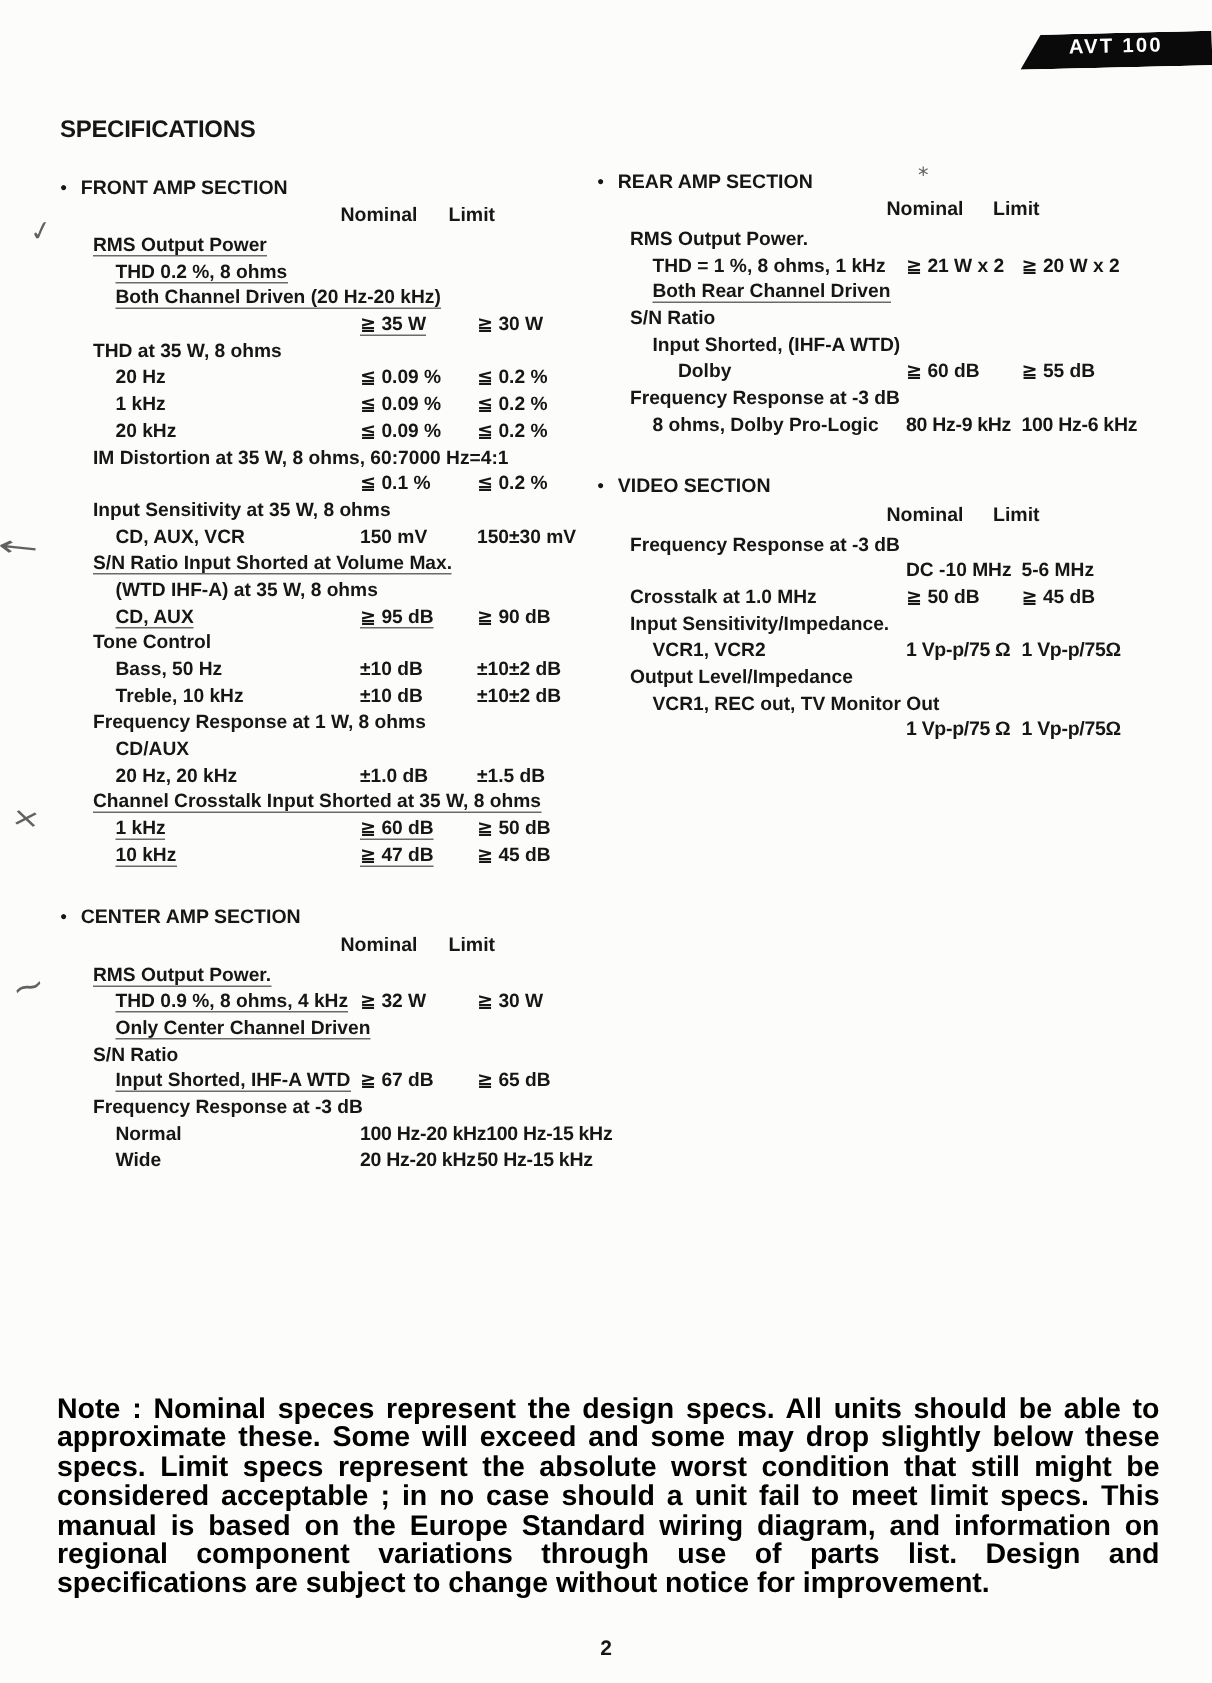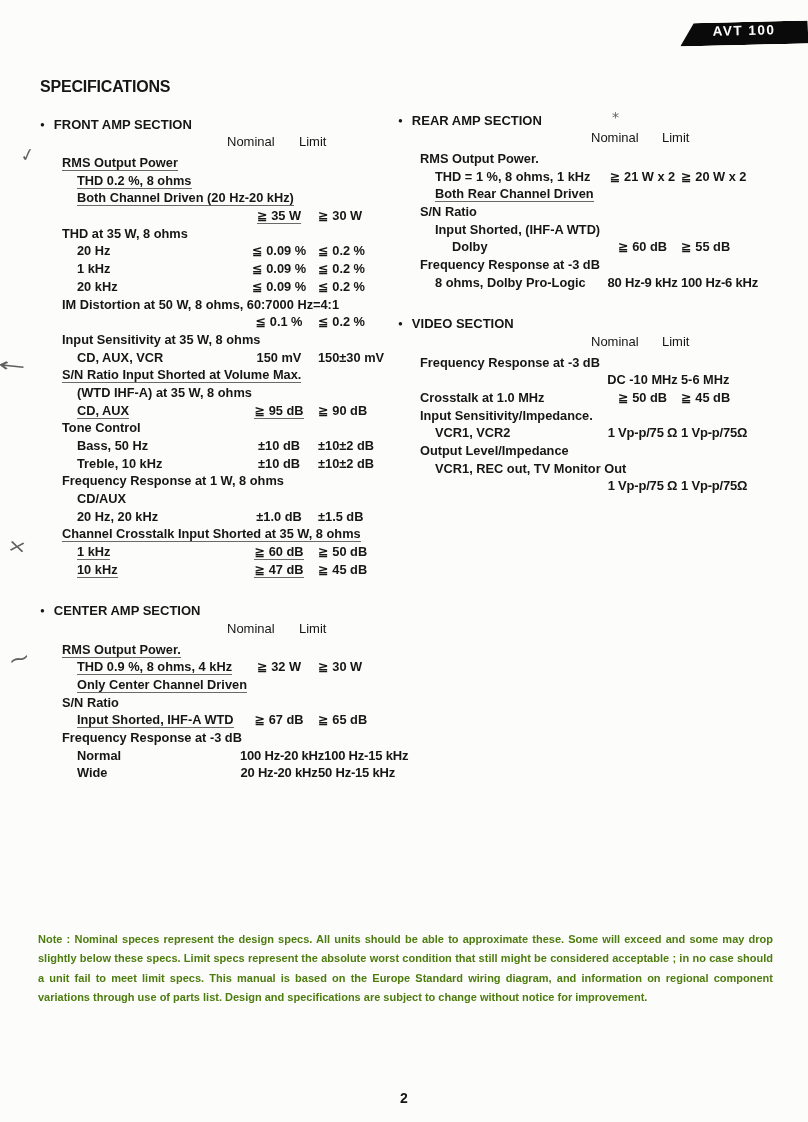--- a/index.html
+++ b/index.html
@@ -25,40 +25,40 @@
     position:absolute; left:40px; top:78px;
     font-size:16px; font-weight:700; letter-spacing:-0.2px;
   }
   
   .col { position:absolute; }
   .col-left  { left:40px;  top:116px; width:356px; --labw:178px; --nomw:78px; }
   .col-right { left:398px; top:112px; width:374px; --labw:184px; --nomw:77px; }
   .section + .section { margin-top:24px; }
   .sec-head { display:flex; align-items:center; height:16px; font-size:13px; font-weight:700; white-space:nowrap; }
   .bullet { font-size:8px; margin-right:9px; }
-  .colheads { display:flex; height:16px; margin:2px 0 4px; font-size:13px; font-weight:400; white-space:nowrap; }
+  .colheads { display:flex; height:16px; margin:2px 0 4px; font-size:13px; font-weight:700; white-space:nowrap;align-items:flex-end; }
   .colheads .spacer { flex:0 0 var(--labw); }
   .colheads .nomh { flex:0 0 var(--nomw); padding-left:9px; }
   .colheads .limh { flex:1; padding-left:3px; }
   .specrow { display:flex; height:17.7px; line-height:17.7px; font-size:12.8px; font-weight:700; white-space:nowrap;margin-left:22px; }
   .lab { flex:0 0 var(--labw); overflow:visible; position:relative; z-index:1; }
   .ind1 { padding-left:15px; }
   .ind2 { padding-left:32px; }
-  .nom { flex:0 0 var(--nomw);text-align:center; }
+  .nom { flex:0 0 var(--nomw); }
   .lim { flex:1 1 auto; }
   .specrow.sm .nom, .specrow.sm .lim { font-size:13px; letter-spacing:-0.2px; }
   
   .pencil { border-bottom:1.4px solid #6a6a6a; }
   .annot-layer { position:absolute; inset:0; pointer-events:none; }
   .mark { position:absolute; color:#616161; font-weight:400; font-family:"DejaVu Sans",sans-serif; line-height:1; }
   
   .note {
     position:absolute; left:38px; top:930px; width:735px;
-    font-size:11px; line-height:19.4px; font-weight:700;
-    text-align:justify; color:#4d7c0f;
+    font-size:19px; line-height:19.4px; font-weight:700;
+    text-align:justify; color:#000000;
   }
   .note b { font-weight:700; }
   .page-number {
     position:absolute; left:0; top:1090px; width:808px;
     text-align:center; font-size:14px; font-weight:700;
   }
 </style>
 </head>
 <body>
 
@@ -115,21 +115,21 @@
           <span class="lab ind1"><span>1 kHz</span></span>
           <span class="nom"><span>≦ 0.09 %</span></span>
           <span class="lim"><span>≦ 0.2 %</span></span>
         </div>
         <div class="specrow">
           <span class="lab ind1"><span>20 kHz</span></span>
           <span class="nom"><span>≦ 0.09 %</span></span>
           <span class="lim"><span>≦ 0.2 %</span></span>
         </div>
         <div class="specrow">
-          <span class="lab ind0"><span>IM Distortion at 50 W, 8 ohms, 60:7000 Hz=4:1</span></span>
+          <span class="lab ind0"><span>IM Distortion at 35 W, 8 ohms, 60:7000 Hz=4:1</span></span>
           <span class="nom"><span></span></span>
           <span class="lim"><span></span></span>
         </div>
         <div class="specrow">
           <span class="lab ind0"><span></span></span>
           <span class="nom"><span>≦ 0.1 %</span></span>
           <span class="lim"><span>≦ 0.2 %</span></span>
         </div>
         <div class="specrow">
           <span class="lab ind0"><span>Input Sensitivity at 35 W, 8 ohms</span></span>

